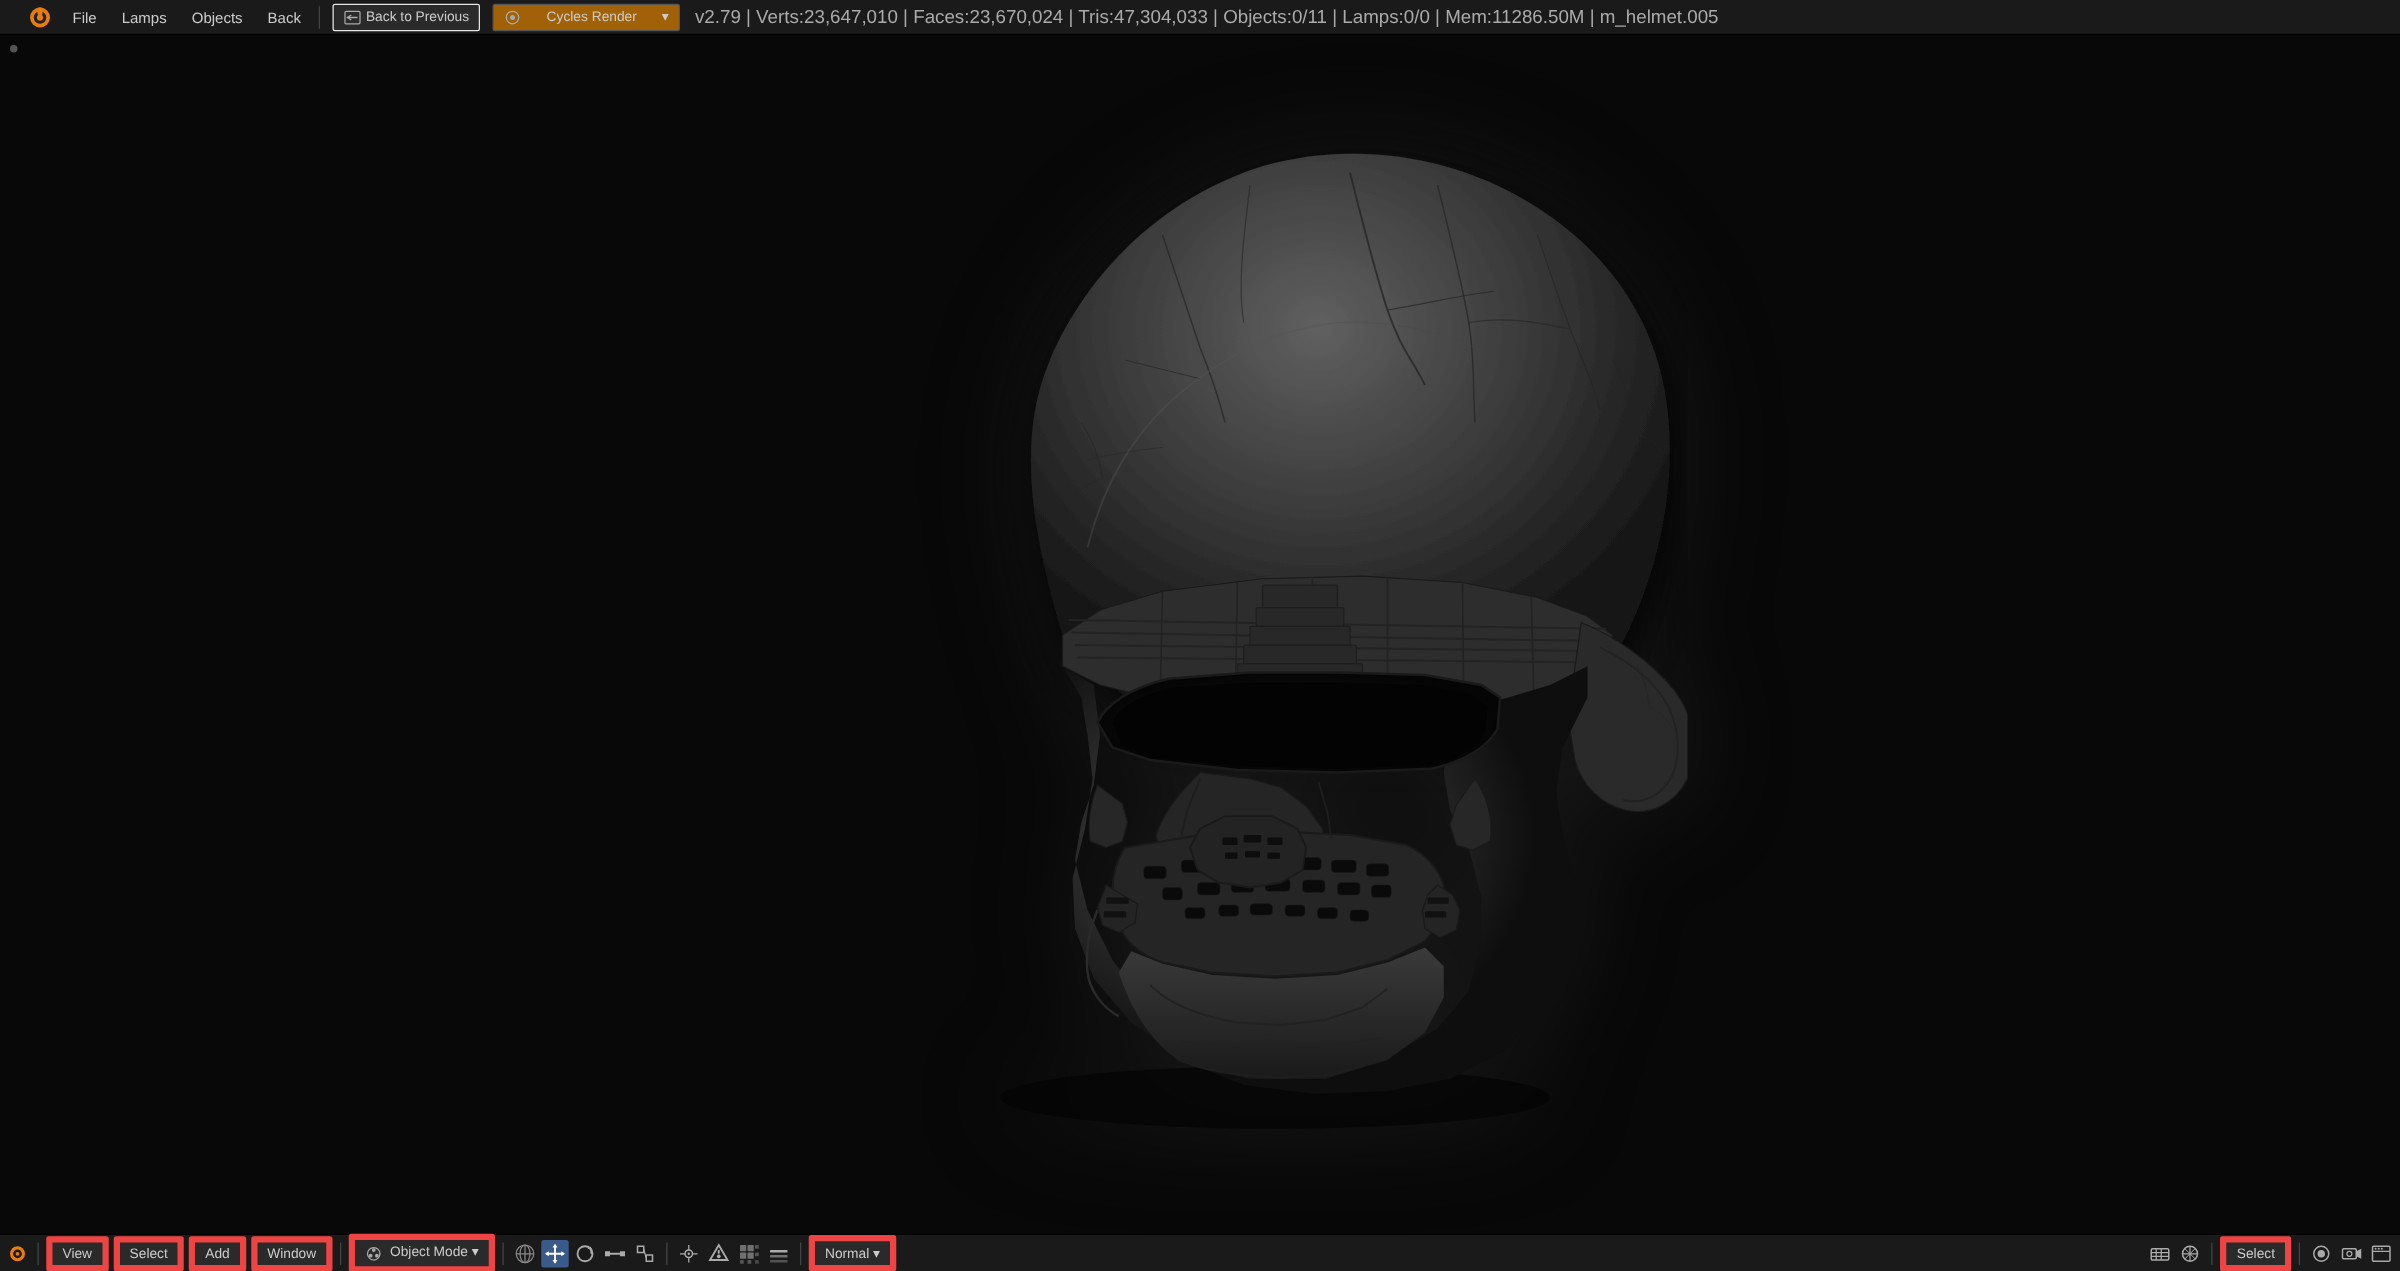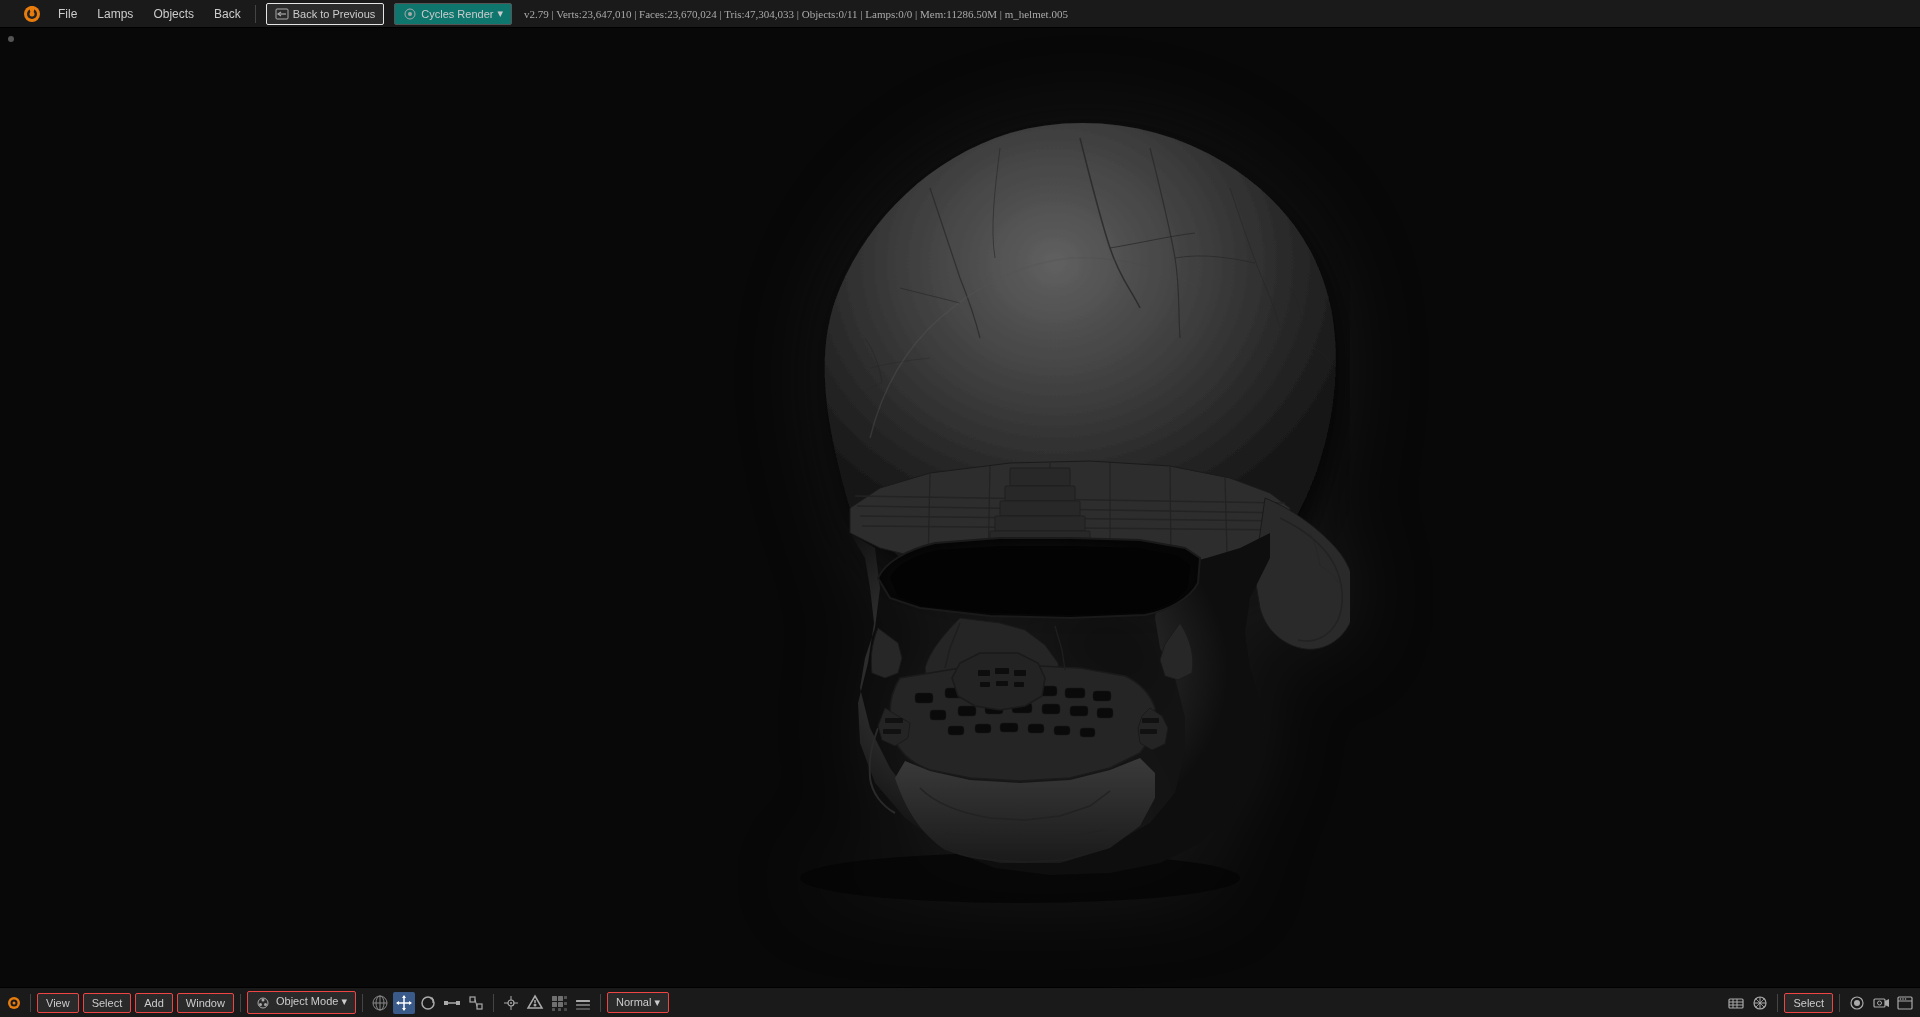--- a/index.html
+++ b/index.html
@@ -75,40 +75,39 @@
       font-size: 11px;
       cursor: pointer;
       gap: 4px;
       margin: 0 6px;
     }
 
     .render-engine-dropdown {
       display: flex;
       align-items: center;
       padding: 3px 8px;
-      background: #0f766e;
+      background: #a16207;
       border: 1px solid #555;
       border-radius: 2px;
       color: #ccc;
       font-size: 11px;
       cursor: pointer;
-      gap: 4px;
+      gap: 20px;
       margin: 0 4px;
     }
 
     .status-bar-top {
       flex: 1;
       display: flex;
       align-items: center;
       padding: 0 8px;
       color: #aaa;
-      font-size: 11px;
+      font-size: 15px;
       white-space: nowrap;
       overflow: hidden;
-      font-family: Liberation Serif, serif;
     }
 
     
     #viewport {
       position: absolute;
       top: 28px;
       left: 0;
       right: 0;
       bottom: 30px;
       background: #080808;
@@ -167,21 +166,21 @@
       align-items: center;
       justify-content: center;
       color: #aaa;
       font-size: 12px;
       cursor: pointer;
     }
 
     .bottom-btn {
       padding: 3px 8px;
       background: #2a2a2a;
-      border: 1px solid #ef4444;
+      border: 5px solid #ef4444;
       border-radius: 2px;
       color: #ccc;
       font-size: 11px;
       cursor: pointer;
       white-space: nowrap;
     }
 
     .bottom-sep {
       width: 1px;
       height: 18px;

